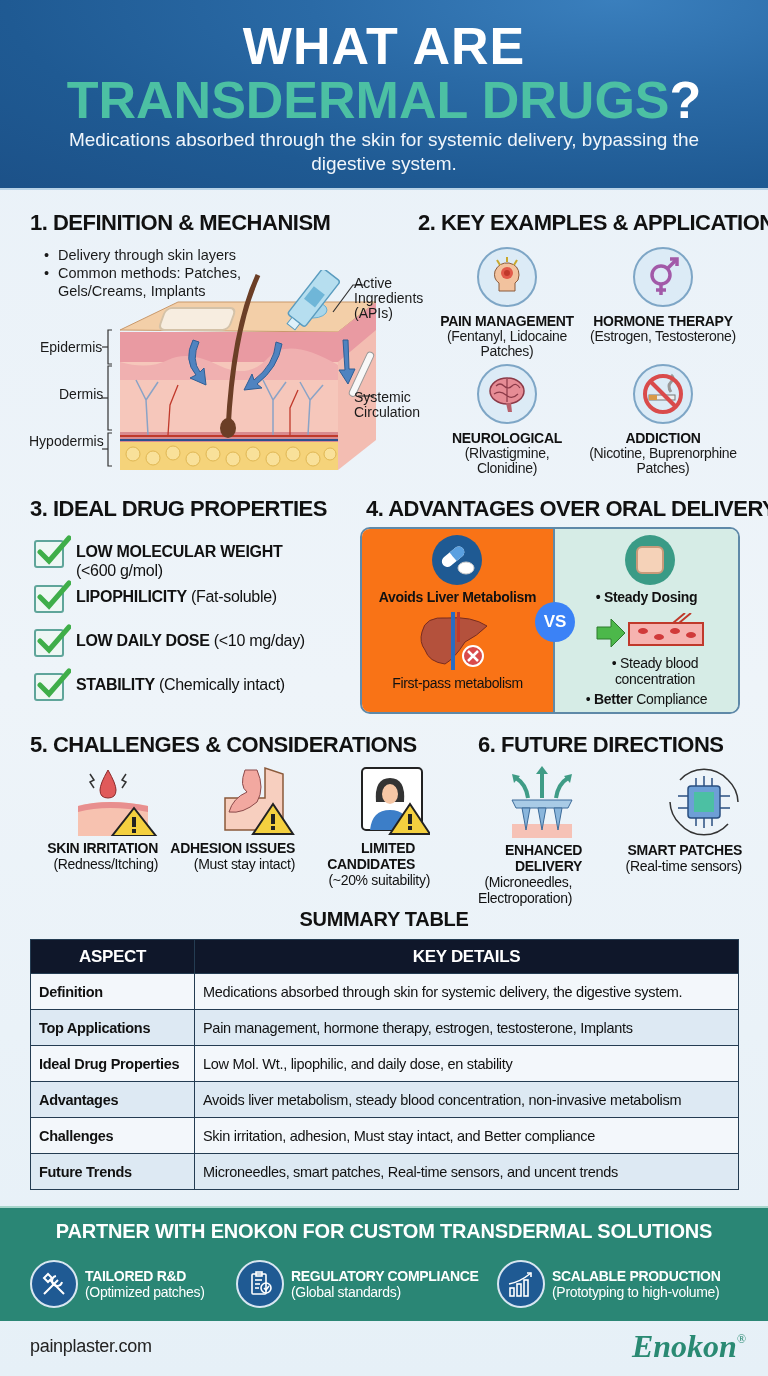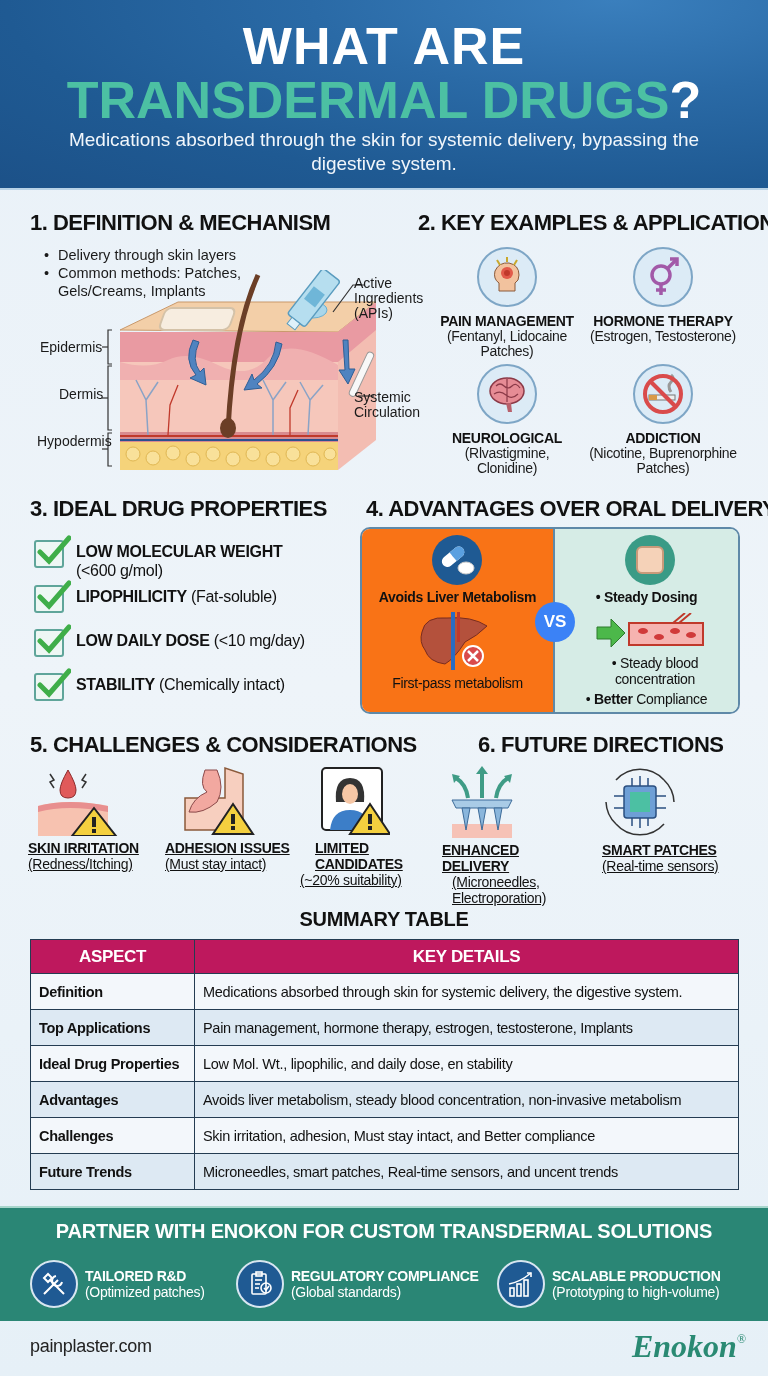--- a/index.html
+++ b/index.html
@@ -47,28 +47,28 @@
   .prop-text { font-size: 16px; line-height: 19px; padding-top: 2px; }
   .prop-text b { font-weight: 700; letter-spacing: -0.3px; }
 
   
   .adv-box { position: absolute; left: 360px; top: 527px; width: 380px; height: 187px; border: 2px solid #5f89a8; border-radius: 10px; overflow: hidden; }
   .adv-left { position: absolute; left: 0; top: 0; width: 193px; height: 100%; background: #f97316; border-right: 2px solid #5f89a8; }
   .adv-right { position: absolute; left: 193px; top: 0; right: 0; height: 100%; background: #d6ece6; }
   .vs { position: absolute; left: 535px; top: 602px; width: 40px; height: 40px; border-radius: 50%; background: #3b82f6; color: #fff; font-weight: 700; font-size: 17px; display: flex; align-items: center; justify-content: center; }
 
   
-  .ch-item { position: absolute; text-align: left; width: 130px; text-decoration: underline; }
+  .ch-item { position: absolute; text-align: right; width: 130px; }
   .ch-title { font-weight: 700; font-size: 14px; line-height: 16px; letter-spacing: -0.3px; }
   .ch-desc { font-size: 14px; line-height: 16px; }
 
   
   .table-title { position: absolute; top: 908px; left: 0; right: 0; text-align: center; font-weight: 700; font-size: 20px; }
   table.summary { position: absolute; left: 30px; top: 939px; width: 709px; border-collapse: collapse; font-size: 14.5px; }
-  table.summary th { background: #be185d; color: #fff; font-weight: 700; font-size: 17px; height: 34px; border: 1.5px solid #243c52; }
+  table.summary th { background: #0f172a; color: #fff; font-weight: 700; font-size: 17px; height: 34px; border: 1.5px solid #243c52; }
   table.summary td { height: 36px; border: 1.5px solid #243c52; padding: 0 8px; color: #111; }
   table.summary td.aspect { font-weight: 700; width: 164px; }
   table.summary tr:nth-child(odd) td { background: #f3f7fb; }
   table.summary tr:nth-child(even) td { background: #dde9f3; }
 
   
   .partner { position: absolute; left: 0; top: 1206px; width: 768px; height: 115px; background: #2a8675; color: #fff; border-top: 2px solid #a8d6cc; }
   .partner-title { position: absolute; top: 12px; left: 0; right: 0; text-align: center; font-weight: 700; font-size: 20px; letter-spacing: -0.2px; }
   .partner-item { position: absolute; top: 52px; display: flex; align-items: center; }
   .p-icon { width: 48px; height: 48px; border-radius: 50%; background: #1f5a93; border: 2px solid #d8e6f1; display: flex; align-items: center; justify-content: center; margin-right: 7px; flex: none; }
@@ -162,21 +162,21 @@
     <path d="M84,163 L80,163 L80,196 L84,196"></path>
     <line x1="74" y1="77" x2="80" y2="77"></line>
       <line x1="74" y1="128" x2="80" y2="128"></line>
       <line x1="74" y1="179" x2="80" y2="179"></line>
     <path d="M305,42 L325,15 L336,15"></path>
     <line x1="330" y1="126" x2="346" y2="126"></line>
   </g>
 </svg>
 <div class="layer-label" style="left:40px; top:339px;">Epidermis</div>
 <div class="layer-label" style="left:59px; top:386px;">Dermis</div>
-<div class="layer-label" style="left:29px; top:433px;margin-left:8px;">Hypodermis</div>
+<div class="layer-label" style="left:29px; top:433px;">Hypodermis</div>
 <div class="callout" style="left:354px; top:276px; width:75px;">Active Ingredients (APIs)</div>
 <div class="callout" style="left:354px; top:390px; width:75px;">Systemic Circulation</div>
 
 <div class="sec-title cond" style="left:418px; top:210px;">2. KEY EXAMPLES &amp; APPLICATIONS</div>
 
 <div class="app-item" style="left:427px; top:247px;">
   <div class="app-icon">
     <svg width="40" height="40" viewBox="0 0 40 40">
         <path d="M12,34 L12,26 Q6,22 8,14 Q12,5 22,6 Q32,8 32,18 Q32,24 28,26 L28,34 Z" fill="#f2c29e" stroke="#8a5a3a" stroke-width="1"></path>
         <circle cx="20" cy="16" r="6" fill="#e25a4a"></circle>

